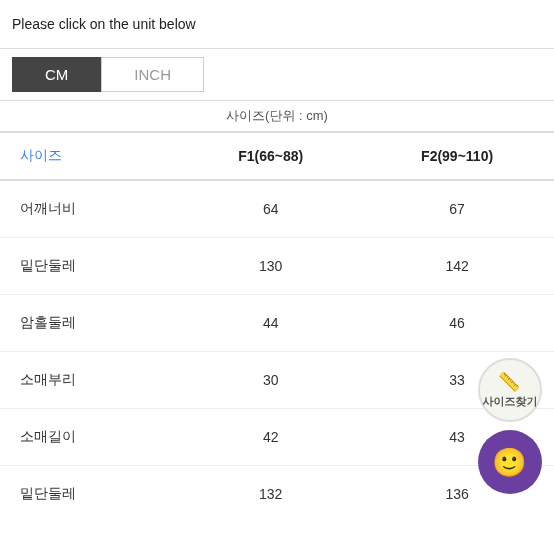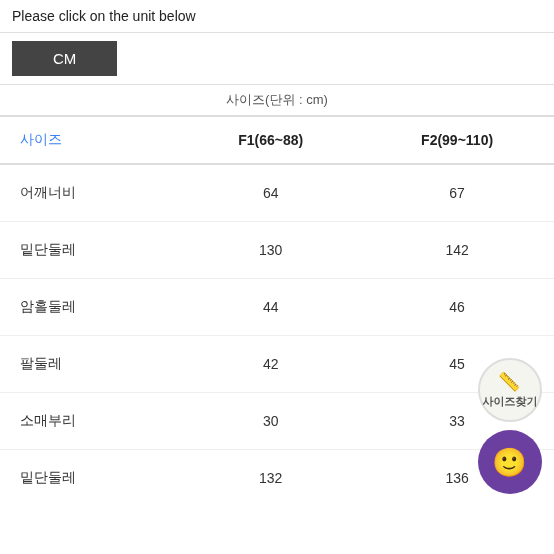--- a/index.html
+++ b/index.html
@@ -6,35 +6,35 @@
     body {
       font-family: 'Apple SD Gothic Neo', 'Malgun Gothic', sans-serif;
       background: #fff;
       width: 554px;
       min-height: 554px;
       font-size: 14px;
       color: #333;
     }
 
     .header-instruction {
-      padding: 8px 12px;
+      padding: 16px 12px;
       font-size: 14px;
       color: #222;
       border-bottom: 1px solid #e0e0e0;
     }
 
     .unit-selector {
       display: flex;
       padding: 8px 12px;
       gap: 0;
       border-bottom: 1px solid #e0e0e0;
     }
 
     .unit-btn {
-      padding: 8px 40px;
+      padding: 8px 32px;
       font-size: 15px;
       font-weight: 500;
       cursor: pointer;
       border: 1px solid #ccc;
       background: #fff;
       color: #999;
     }
 
     .unit-btn.active {
       background: #444;
@@ -146,20 +146,21 @@
       font-size: 28px;
     }
   </style>
 </head>
 <body>
 
 <div class="header-instruction">Please click on the unit below</div>
 
 <div class="unit-selector">
   <button class="unit-btn active">CM</button>
+  <button class="unit-btn">INCH</button>
 </div>
 
 <div class="unit-label">사이즈(단위 : cm)</div>
 
 <table class="size-table">
   <thead>
     <tr>
       <th>사이즈</th>
       <th>F1(66~88)</th>
       <th>F2(99~110)</th>
@@ -175,28 +176,28 @@
         <td>밑단둘레</td>
         <td>130</td>
         <td>142</td>
       </tr>
       <tr>
         <td>암홀둘레</td>
         <td>44</td>
         <td>46</td>
       </tr>
       <tr>
-        <td>팔둘레</td>
-        <td>42</td>
-        <td>45</td>
-      </tr>
-      <tr>
         <td>소매부리</td>
         <td>30</td>
         <td>33</td>
+      </tr>
+      <tr>
+        <td>소매길이</td>
+        <td>42</td>
+        <td>43</td>
       </tr>
       <tr>
         <td>밑단둘레</td>
         <td>132</td>
         <td>136</td>
       </tr>
     </tbody>
 </table>
 
 <div class="floating-buttons">

